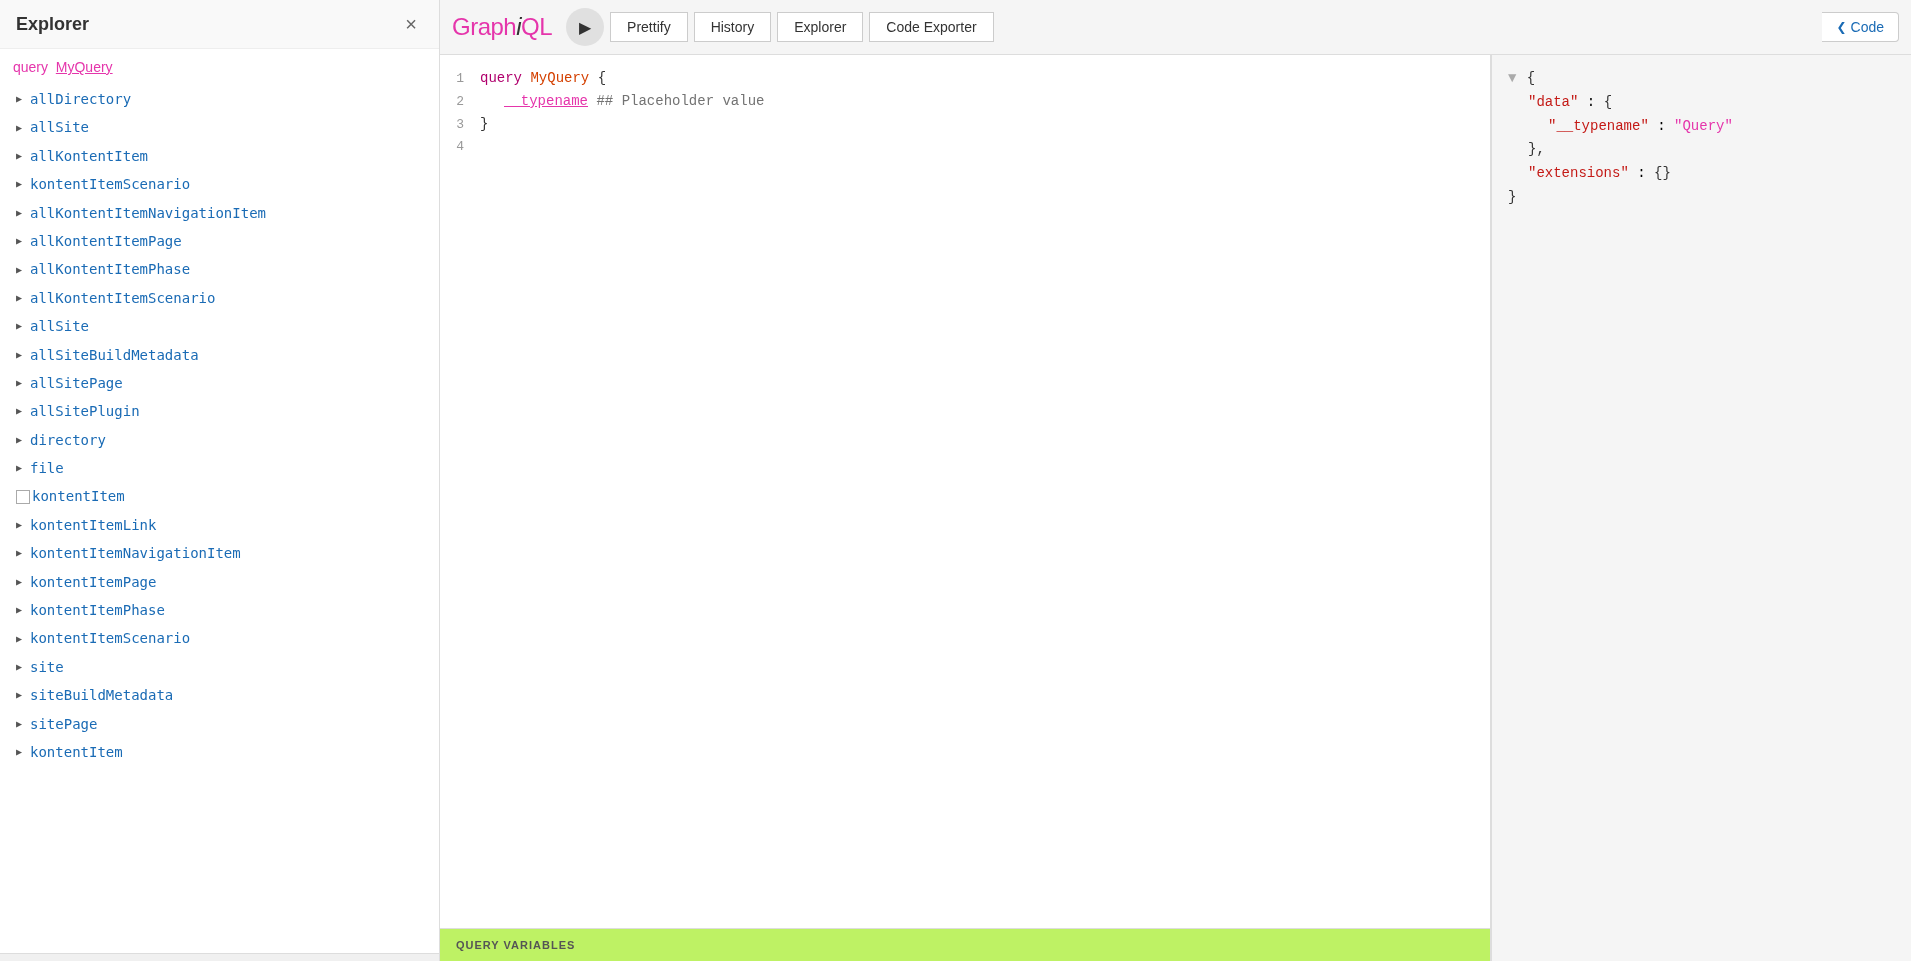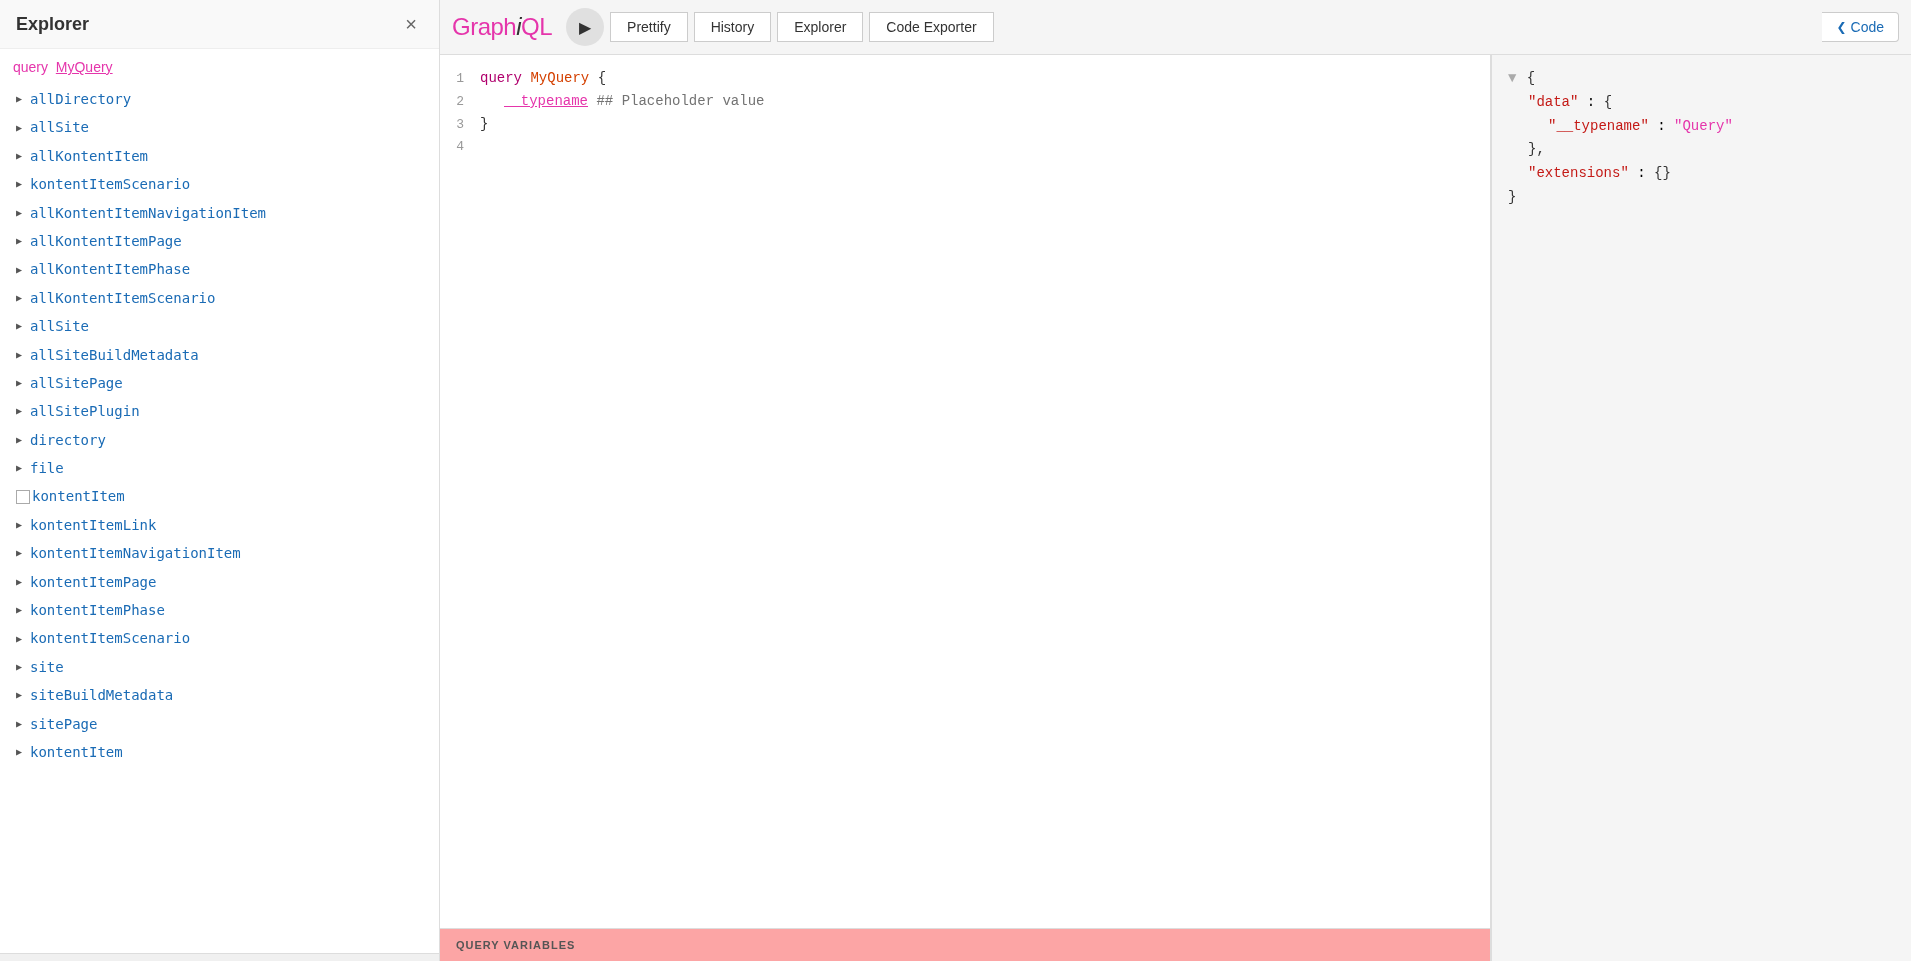--- a/index.html
+++ b/index.html
@@ -219,21 +219,21 @@
     }
 
     .kw-query { color: #b0006d; }
     .kw-name { color: #d44000; }
     .kw-type { color: #e535ab; text-decoration: underline; }
     .kw-comment { color: #737373; }
     .kw-brace { color: #333; }
 
     .query-variables-bar {
       border-top: 1px solid #ddd;
-      background: #fca5a5;
+      background: #bef264;
       padding: 10px 16px;
       font-size: 11px;
       font-weight: 700;
       letter-spacing: 1px;
       color: #555;
       text-transform: uppercase;
       cursor: pointer;
     }
 
     

